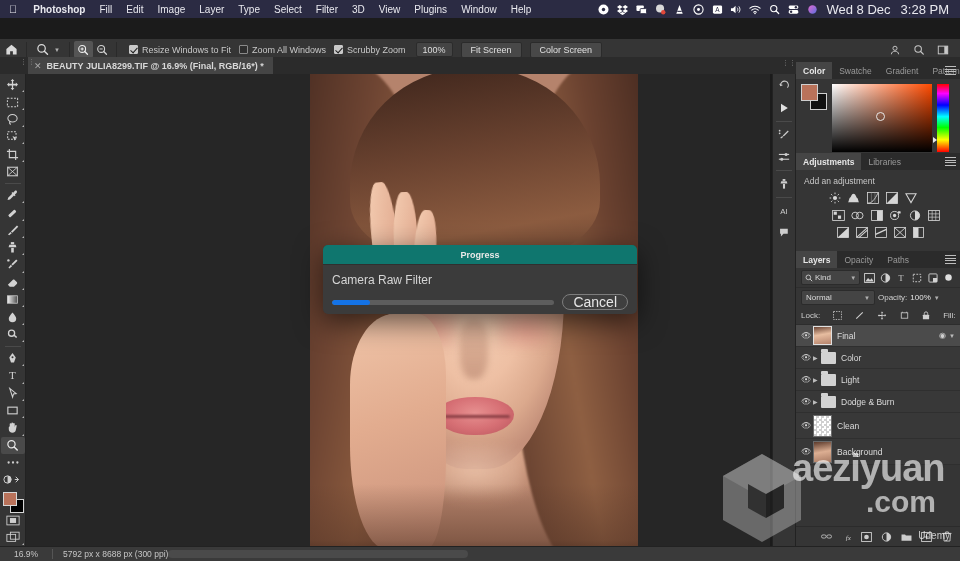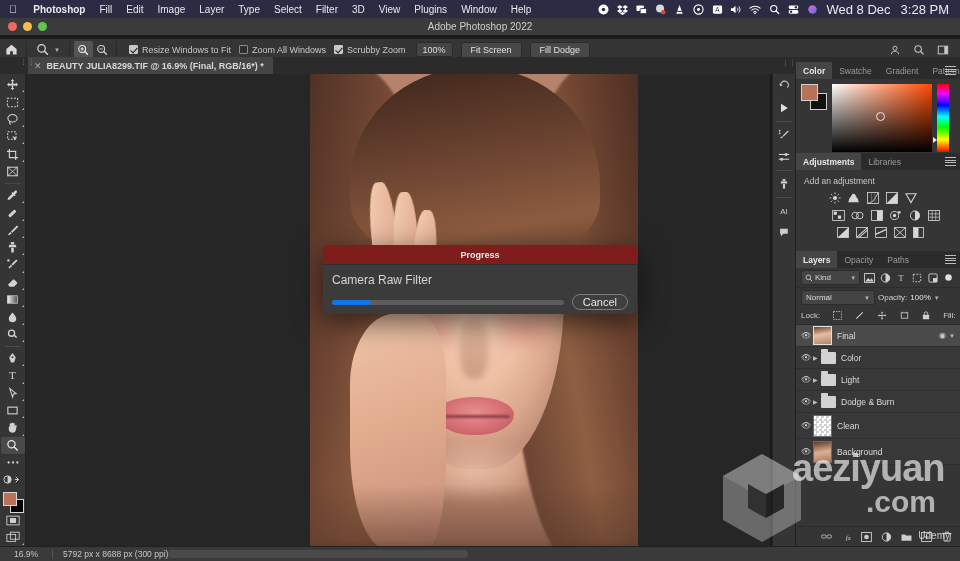--- a/index.html
+++ b/index.html
@@ -417,35 +417,35 @@
   .lb-ico { width: 11px; height: 11px; display: flex; align-items: center; justify-content: center; color: #cdcdcd; }
 
   
   .dialog {
     position: absolute; left: 323px; top: 245px; width: 314px; height: 69px;
     background: #3b3b3b; border-radius: 5px;
     box-shadow: 0 8px 28px rgba(0,0,0,0.6);
     overflow: hidden;
   }
   .dlg-title {
-    height: 20px; background: #7f1d1d;
+    height: 20px; background: #0f766e;
     display: flex; align-items: center; justify-content: center;
     font-size: 9px; color: #e8e8e8; font-weight: bold;
     border-bottom: 1px solid #2f2f2f;
   }
   .dlg-msg { padding: 8px 0 0 9px; font-size: 12px; color: #d5d5d5; }
   .dlg-row { display: flex; align-items: center; padding: 7px 9px 0 9px; gap: 8px; }
   .pbar {
     flex: 1 1 auto; height: 5px; background: #5d5d5d; border-radius: 3px; overflow: hidden;
   }
   .pbar .fill { height: 100%; background: #1473e6; border-radius: 3px; }
   .dlg-cancel {
     height: 16px; padding: 0 10px; border: 1px solid #7d7d7d; border-radius: 8px;
     display: flex; align-items: center; justify-content: center;
-    font-size: 11px; color: #e6e6e6; background: #3f3f3f; text-align: center;
+    font-size: 14px; color: #e6e6e6; background: #3f3f3f; text-align: center;
   }
 
   
   .wm {
     position: absolute; left: 714px; top: 443px; width: 246px; height: 104px;
     pointer-events: none;
   }
   .wm-cube { position: absolute; left: 4px; top: 8px; opacity: 0.55; }
   .wm-text {
     position: absolute; left: 78px; top: 6px;
@@ -560,28 +560,20 @@
               </linearGradient>
             </defs>
             <circle cx="6" cy="6" r="4.6" fill="url(#sg)"></circle>
           </svg>
       </div>
       <div class="clockitem">Wed 8 Dec</div>
       <div class="clockitem">3:28 PM</div>
     </div>
   </div>
 
-  <div class="titlebar">
-    <div class="traffic">
-      <div class="dot r"></div>
-      <div class="dot y"></div>
-      <div class="dot g"></div>
-    </div>
-    <div class="apptitle">Adobe Photoshop 2022</div>
-  </div>
 
   <div class="optbar">
     <div class="ob-ico">
       <svg width="13" height="13" viewBox="0 0 14 14">
           <path d="M7 1.8L1.5 6.4v6h4V9h3v3.4h4v-6z" fill="#d9d9d9"></path>
         </svg>
     </div>
     <div class="ob-sep"></div>
     <div class="ob-ico">
       <svg width="13" height="13" viewBox="0 0 14 14">
@@ -616,21 +608,21 @@
       <span class="cbox"></span>
       <span>Zoom All Windows</span>
     </div>
     <div class="ob-check">
       <span class="cbox on"></span>
       <span>Scrubby Zoom</span>
     </div>
 
     <div class="ob-field">100%</div>
     <div class="ob-btn">Fit Screen</div>
-    <div class="ob-btn">Fill Dodge</div>
+    <div class="ob-btn">Color Screen</div>
 
     <div class="ob-right">
       <div class="ob-ico">
         <svg width="12" height="12" viewBox="0 0 14 14">
             <circle cx="7" cy="5" r="2.4" fill="none" stroke="#c8c8c8" stroke-width="1.1"></circle>
             <path d="M2.8 12c0-2.3 1.9-3.6 4.2-3.6s4.2 1.3 4.2 3.6" fill="none" stroke="#c8c8c8" stroke-width="1.1"></path>
           </svg>
       </div>
       <div class="ob-ico">
         <svg width="12" height="12" viewBox="0 0 14 14">

